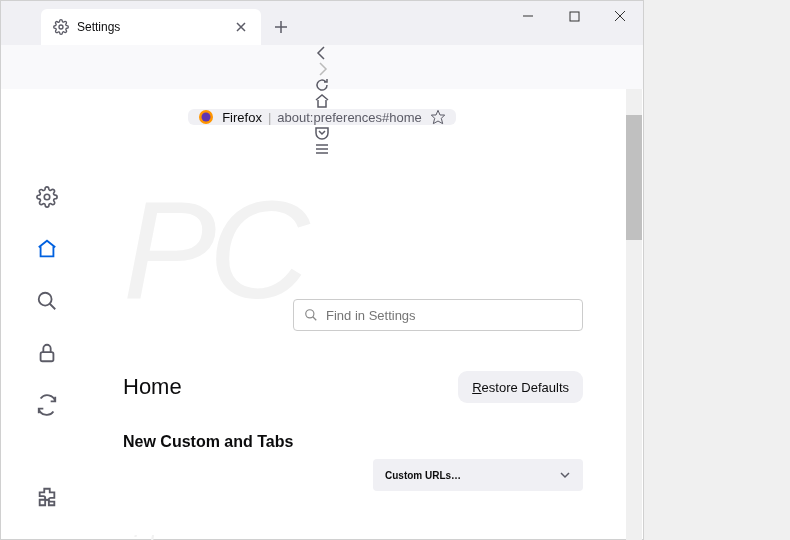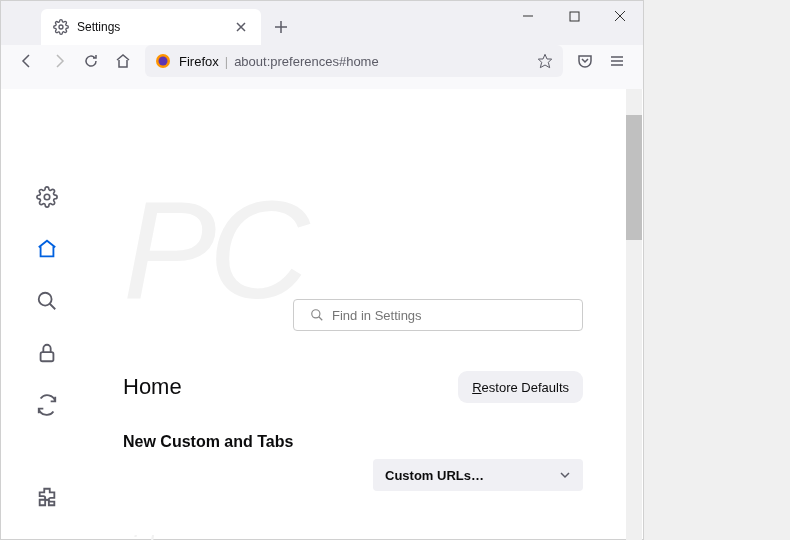--- a/index.html
+++ b/index.html
@@ -10,21 +10,21 @@
     .titlebar { height: 44px; background: #f0f0f4; display: flex; align-items: flex-end; padding-left: 40px; position: relative; }
     .tab { height: 36px; background: #fff; border-radius: 6px 6px 0 0; display: flex; align-items: center; padding: 0 12px; min-width: 220px; gap: 8px; margin-bottom: 0; }
     .tab-icon { width: 16px; height: 16px; display: flex; align-items: center; justify-content: center; }
     .tab-title { font-size: 12px; flex: 1; color: #0c0c0d; }
     .tab-close { width: 16px; height: 16px; display: flex; align-items: center; justify-content: center; color: #5b5b66; cursor: pointer; }
     .newtab { width: 28px; height: 28px; display: flex; align-items: center; justify-content: center; margin-left: 6px; margin-bottom: 4px; color: #5b5b66; cursor: pointer; }
     .window-controls { position: absolute; right: 0; top: 0; display: flex; height: 30px; }
     .win-btn { width: 46px; display: flex; align-items: center; justify-content: center; color: #333; cursor: pointer; }
     
     
-    .toolbar { height: 44px; background: #f9f9fb; display: flex; padding: 0 10px; gap: 0; }
+    .toolbar { height: 44px; background: #f9f9fb; display: flex; align-items: center; padding: 0 10px; gap: 0; flex-direction: column; }
     .tb-btn { width: 32px; height: 32px; display: flex; align-items: center; justify-content: center; color: #5b5b66; border-radius: 4px; cursor: pointer; }
     .tb-btn.disabled { color: #bbb; }
     .urlbar { flex: 1; height: 32px; background: #f0f0f4; border-radius: 6px; display: flex; align-items: center; padding: 0 10px; gap: 8px; margin: 0 6px; }
     .urlbar-logo { width: 16px; height: 16px; }
     .urlbar-text { font-size: 13px; color: #5b5b66; display: flex; gap: 6px; }
     .urlbar-text .label { color: #0c0c0d; }
     .urlbar-text .sep { color: #aaa; }
     .urlbar-star { margin-left: auto; color: #5b5b66; }
     
     
@@ -35,36 +35,36 @@
     .sidebar-bottom { margin-top: auto; margin-bottom: 30px; }
     
     .main { flex: 1; padding: 20px 60px 0 30px; position: relative; overflow: hidden; }
     
     
     .watermark { position: absolute; top: 60px; left: 50%; transform: translateX(-50%); font-size: 140px; font-weight: 300; font-style: italic; color: #f2f2f2; z-index: 0; letter-spacing: -8px; pointer-events: none; white-space: nowrap; }
     .watermark-domain { position: absolute; top: 260px; left: 50%; transform: translateX(-50%); font-size: 24px; font-style: italic; color: #f2f2f2; z-index: 0; pointer-events: none; }
     
     .main > * { position: relative; z-index: 1; }
     
-    .search-box { width: 290px; height: 32px; border: 1px solid #ccc; border-radius: 4px; display: flex; align-items: center; padding: 0 16px; gap: 8px; margin-left: auto; }
+    .search-box { width: 290px; height: 32px; border: 1px solid #ccc; border-radius: 4px; display: flex; align-items: center; padding: 0 10px; gap: 8px; margin-left: auto; }
     .search-box input { border: none; outline: none; flex: 1; font-size: 13px; background: transparent; }
     
     .header-row { display: flex; align-items: center; margin-top: 40px; margin-bottom: 30px; }
     .page-title { font-size: 22px; font-weight: 500; color: #0c0c0d; }
     .restore-btn { margin-left: auto; background: #f0f0f4; border: none; height: 32px; padding: 0 14px; border-radius: 9px; font-size: 13px; cursor: pointer; color: #0c0c0d; }
     .underline-letter { text-decoration: underline; }
     
     .section-title { font-size: 16px; font-weight: 600; color: #0c0c0d; margin-bottom: 8px; }
     .section-desc { font-size: 13px; color: #0c0c0d; margin-bottom: 28px; }
     
     .form-row { display: flex; align-items: center; margin-bottom: 10px; gap: 20px; }
     .form-label { width: 230px; font-size: 13px; color: #0c0c0d; }
     .form-control { flex: 1; }
     
-    .select-box { height: 32px; background: #f0f0f4; border-radius: 4px; display: flex; align-items: center; padding: 0 12px; font-size: 13px; font-weight: 600; color: #0c0c0d; cursor: pointer; justify-content: space-between; }
+    .select-box { height: 32px; background: #f0f0f4; border-radius: 4px; display: flex; align-items: center; padding: 0 12px; font-size: 10px; font-weight: 600; color: #0c0c0d; cursor: pointer; justify-content: space-between; }
     .select-chevron { color: #5b5b66; }
     
     
     .scrollbar { position: absolute; right: 1px; top: 88px; width: 16px; height: calc(540px - 88px); background: #f0f0f0; }
     .scroll-thumb { width: 16px; background: #c0c0c0; position: absolute; }
     
     svg { display: block; }
   </style>
 </head>
 <body>

